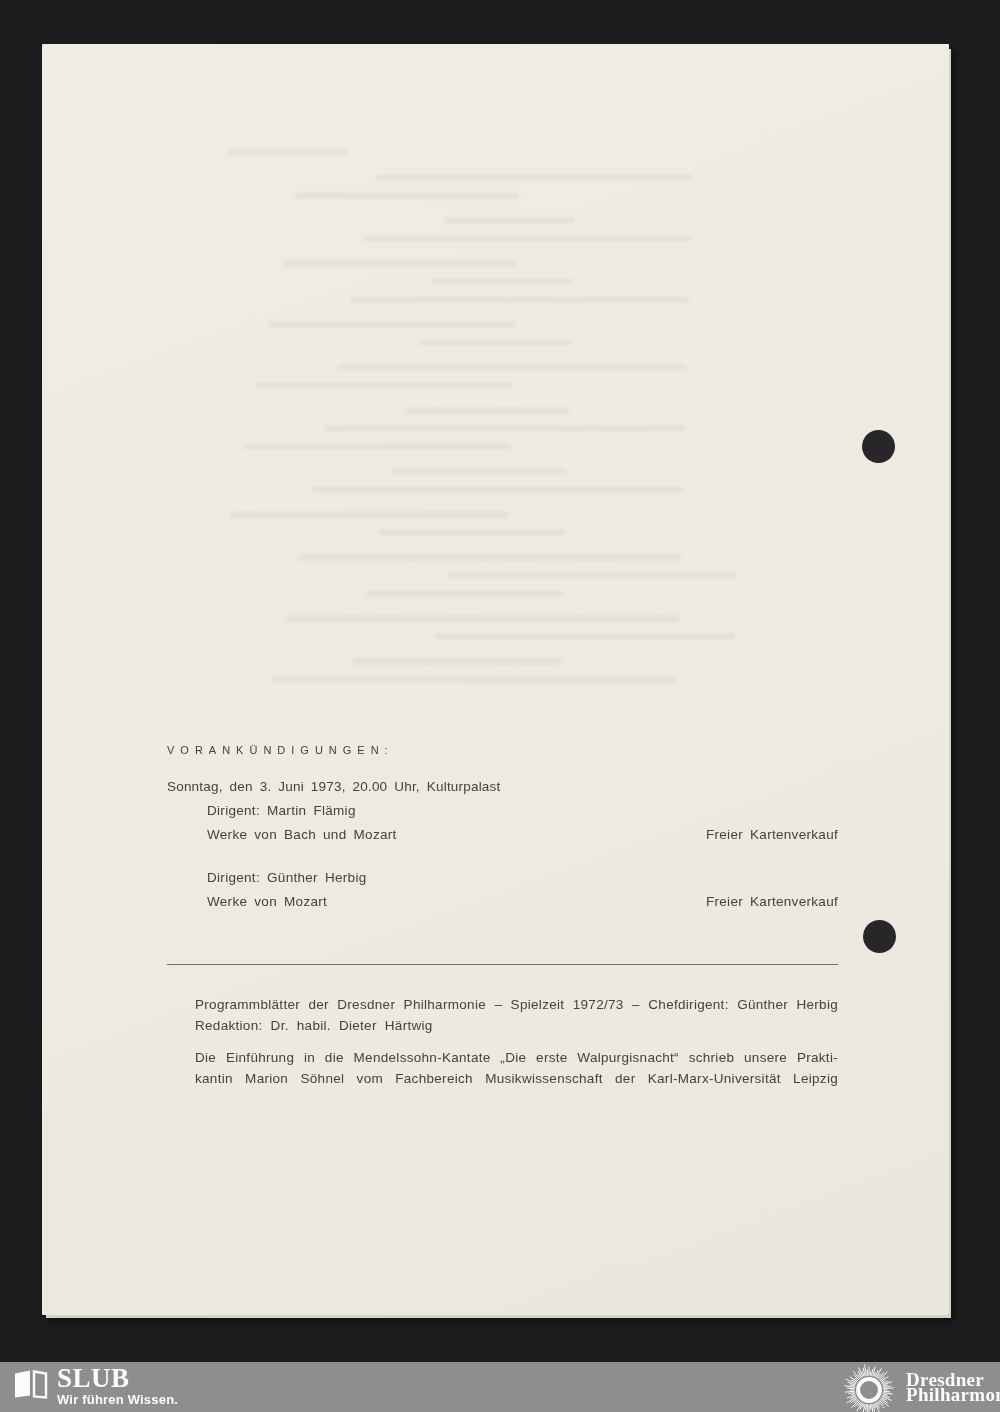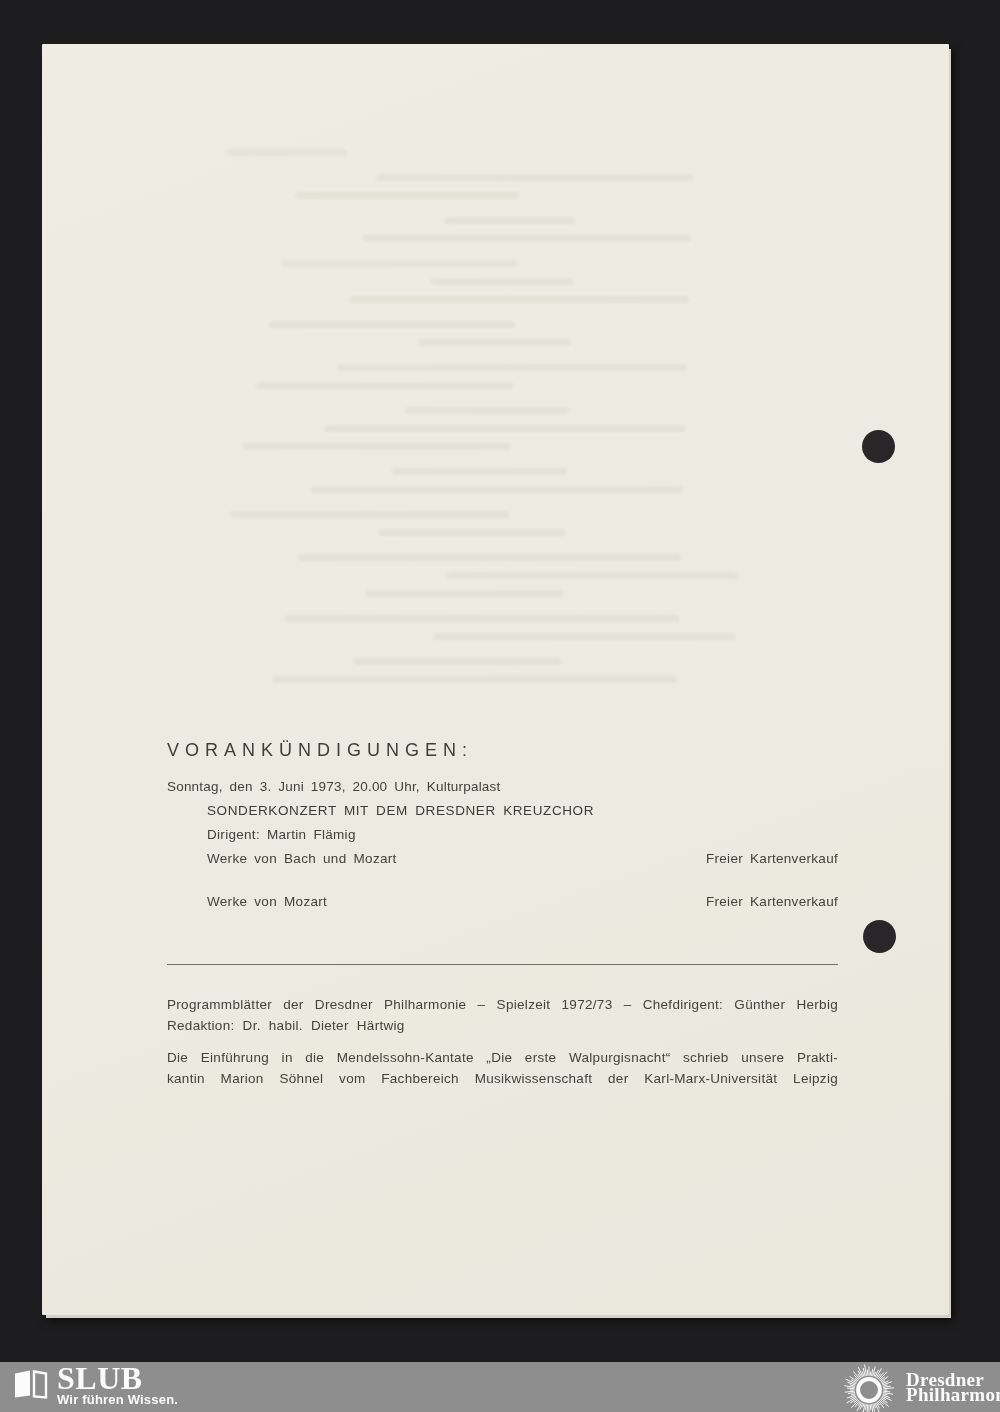--- a/index.html
+++ b/index.html
@@ -31,48 +31,48 @@
     background:#282629;filter:blur(.4px);
   }
   .hole.h1{left:820px;top:386px;}
   .hole.h2{left:821px;top:876px;}
   
   .content{
     position:absolute;left:125px;top:698px;width:671px;
     color:var(--ink);font-size:13.5px;letter-spacing:.3px;word-spacing:3px;
   }
   h1.heading{
-    font-size:18px;font-weight:normal;color:#413e39;
+    font-size:11px;font-weight:normal;color:#413e39;
     letter-spacing:6px;margin:0 0 17px 0;line-height:16px;
   }
   .ann p{margin:0;line-height:24px;}
   .ann{margin-bottom:19px;}
   .ann .date{letter-spacing:.2px;}
   .ann .ind{padding-left:40px;}
   .ann .title{letter-spacing:.6px;color:#3e3b36;}
   .works-row{display:flex;justify-content:space-between;}
   .rule{
     border:none;border-top:1px solid #56534c;opacity:.8;
     margin:50px 0 0 0;width:671px;
   }
-  .imprint{margin-top:30px;}
+  .imprint{margin-top:30px;margin-left:28px;}
   .imprint p{margin:0;line-height:20.5px;word-spacing:4px;}
   .just{text-align:justify;text-align-last:justify;}
   .gap{margin-top:12px !important;}
   .gap2{margin-top:10px !important;}
   
   .bar{
     position:absolute;left:0;top:1362px;width:1000px;height:50px;
     background:var(--watermark-bar);overflow:hidden;color:var(--watermark-text);
   }
   .slub{position:absolute;left:13px;top:3px;display:flex;gap:8px;}
   .slub-book{width:36px;height:35px;margin-top:2px;}
   .slub-name{
     font-family:"Liberation Serif",serif;font-weight:bold;
-    font-size:32px;line-height:26px;letter-spacing:.5px;
+    font-size:27px;line-height:26px;letter-spacing:.5px;
   }
   .slub-tag{font-size:13px;font-weight:bold;letter-spacing:.2px;margin-top:1px;}
   .phil{position:absolute;left:841px;top:0;height:50px;display:flex;align-items:center;gap:9px;}
   .burst{width:56px;height:56px;margin-top:6px;flex:0 0 auto;}
   .phil-text{
     font-family:"Liberation Serif",serif;font-weight:bold;
     font-size:19px;line-height:15.5px;letter-spacing:.3px;
   }
 </style>
 </head>
@@ -111,29 +111,29 @@
       </div>
 
     <span class="hole h1"></span>
     <span class="hole h2"></span>
 
     <div class="content">
       <h1 class="heading">VORANKÜNDIGUNGEN:</h1>
 
       <section class="ann">
         <p class="date">Sonntag, den 3. Juni 1973, 20.00 Uhr, Kulturpalast</p>
-        <p class="ind title">SONDERKONZERT MIT DEM DRESDNER KREUZCHOR</p>
         <p class="ind">Dirigent: Martin Flämig</p>
         <p class="ind works-row">
           <span>Werke von Bach und Mozart</span>
           <span class="ticket">Freier Kartenverkauf</span>
         </p>
       </section>
 
       <section class="ann">
+        <p class="ind">Dirigent: Günther Herbig</p>
         <p class="ind works-row">
           <span>Werke von Mozart</span>
           <span class="ticket">Freier Kartenverkauf</span>
         </p>
       </section>
 
       <hr class="rule">
 
       <div class="imprint">
         <p class="just">Programmblätter der Dresdner Philharmonie – Spielzeit 1972/73 – Chefdirigent: Günther Herbig</p>

